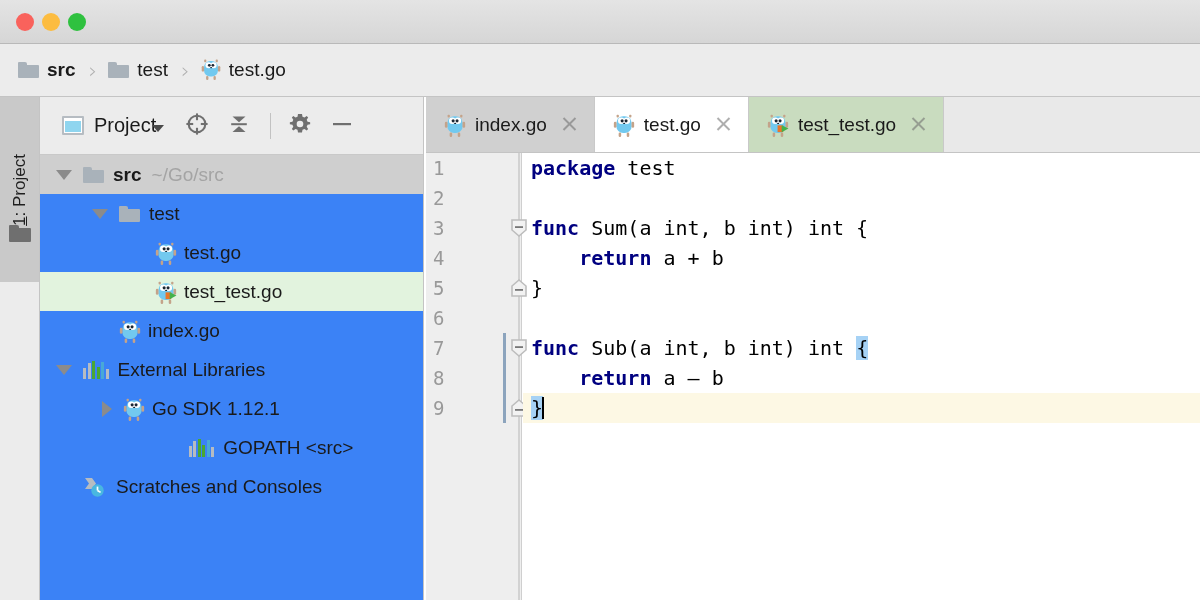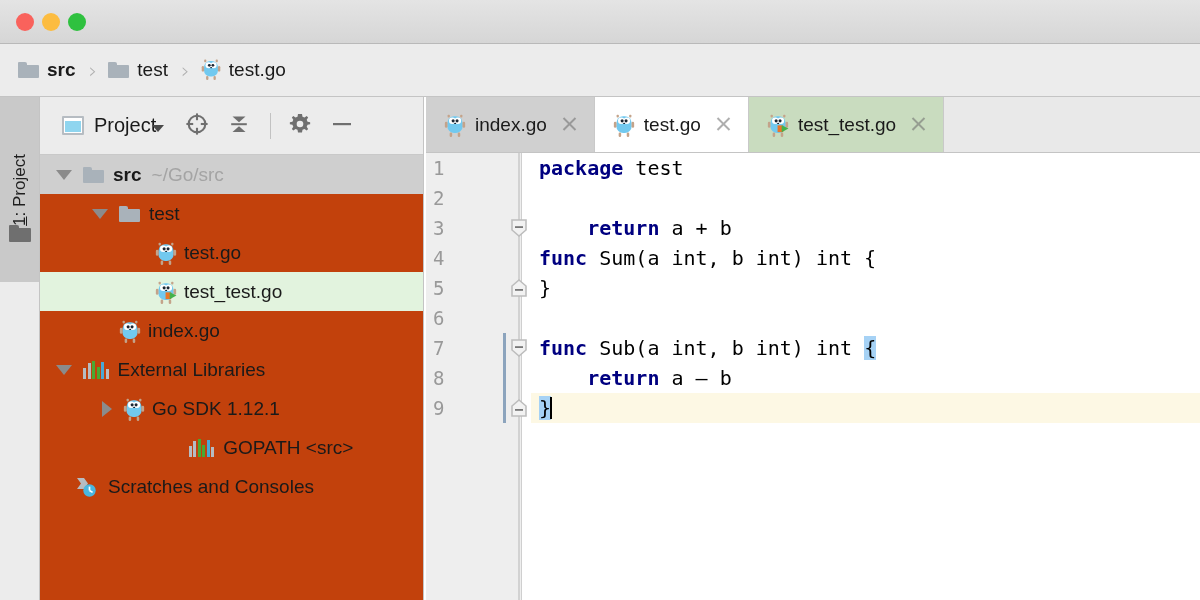--- a/index.html
+++ b/index.html
@@ -78,21 +78,21 @@
     background: #6f6f6f; border-radius: 1px 2px 0 0;
   }
   .vtab-folder::after {
     content: ""; position: absolute; left: 0; top: 3px; width: 22px; height: 14px;
     background: #6f6f6f; border-radius: 1px;
   }
 
   
   .panel {
     position: absolute; left: 40px; top: 97px; width: 384px; height: 503px;
-    background: #c2410c;
+    background: #3b82f6;
     border-right: 1px solid #c4c4c4;
     box-sizing: border-box;
   }
   .panel-header {
     position: relative; height: 57px; background: #ececec;
     border-bottom: 1px solid #c9c9c9;
     display: flex; align-items: center;
   }
   .panel-title-ico {
     width: 22px; height: 19px; margin-left: 22px;
@@ -180,21 +180,21 @@
     position: absolute; left: 92px; top: 0; width: 2px; height: 447px; background: #d2d2d2;
   }
   .foldmark { position: absolute; left: 83px; width: 20px; height: 20px; }
   .blockbar {
     position: absolute; left: 77px; width: 3px; background: #8ca4bd;
   }
   .code {
     position: absolute; left: 97px; top: 0; right: 0; height: 447px;
     font-family: "DejaVu Sans Mono", monospace; font-size: 20px;
   }
-  .cline { position: relative; height: 30px; line-height: 30px; white-space: pre; padding-left: 8px; margin-left: 8px; }
+  .cline { position: relative; height: 30px; line-height: 30px; white-space: pre; padding-left: 8px; }
   .cline.current { background: #fdf8e4; }
   .kw { color: #000080; font-weight: bold; }
   .brace-hl { background: #a6d2f5; }
   .caret {
     display: inline-block; width: 2px; height: 22px; background: #000000;
     vertical-align: -4px; margin-left: -1px;
   }
 </style>
 </head>
 <body>
@@ -408,21 +408,21 @@
           <span class="bars-ico">
             <i style="background: rgb(182, 188, 194); height: 11px;"></i>
             <i style="background: rgb(182, 188, 194); height: 16px;"></i>
             <i style="background: rgb(74, 168, 50); height: 18px;"></i>
             <i style="background: rgb(74, 168, 50); height: 12px;"></i>
             <i style="background: rgb(73, 169, 214); height: 17px;"></i>
             <i style="background: rgb(182, 188, 194); height: 10px;"></i>
           </span>
           <span class="row-label">GOPATH &lt;src&gt;</span>
         </div>
-        <div class="row" style="padding-left: 8px;">
+        <div class="row" style="padding-left: 16px;">
           <span style="display: inline-block; width: 16px;"></span>
           <span style="display: inline-block; width: 11px;"></span>
           <span class="scratch-ico"><svg width="24" height="22" viewBox="0 0 24 22">
               <polygon points="2,2 9,2 13,7.5 9,13 2,13 6,7.5" fill="#b6bcc2"></polygon>
               <circle cx="14.5" cy="14.5" r="6.2" fill="#49b7e0"></circle>
               <line x1="14.5" y1="10.6" x2="14.5" y2="14.5" stroke="#ffffff" stroke-width="1.7"></line>
               <line x1="14.5" y1="14.5" x2="17.6" y2="16.4" stroke="#ffffff" stroke-width="1.7"></line>
             </svg></span>
           <span class="row-label">Scratches and Consoles</span>
         </div>
@@ -526,22 +526,22 @@
             </svg></div>
           <div class="foldmark" style="top: 245px;"><svg width="20" height="20" viewBox="0 0 20 20">
               <polygon points="10,2 17,8 17,18 3,18 3,8" fill="#f2f2f2" stroke="#bdbdbd" stroke-width="1.6"></polygon>
               <rect x="6" y="11.0" width="8" height="1.8" fill="#777"></rect>
             </svg></div>
         </div>
       <div class="blockbar" style="top:180px;height:90px;"></div>
       <div class="code" id="code">
           <div class="cline"><span class="kw">package</span><span> test</span></div>
           <div class="cline"></div>
+          <div class="cline"><span class="kw">func</span><span> Sum(a int, b int) int {</span></div>
           <div class="cline"><span>    </span><span class="kw">return</span><span> a + b</span></div>
-          <div class="cline"><span class="kw">func</span><span> Sum(a int, b int) int {</span></div>
           <div class="cline"><span>}</span></div>
           <div class="cline"></div>
           <div class="cline"><span class="kw">func</span><span> Sub(a int, b int) int </span><span class="brace-hl">{</span></div>
           <div class="cline"><span>    </span><span class="kw">return</span><span> a – b</span></div>
           <div class="cline current"><span class="brace-hl">}</span><span class="caret"></span></div>
         </div>
     </div>
   </div>
 
 </div>

